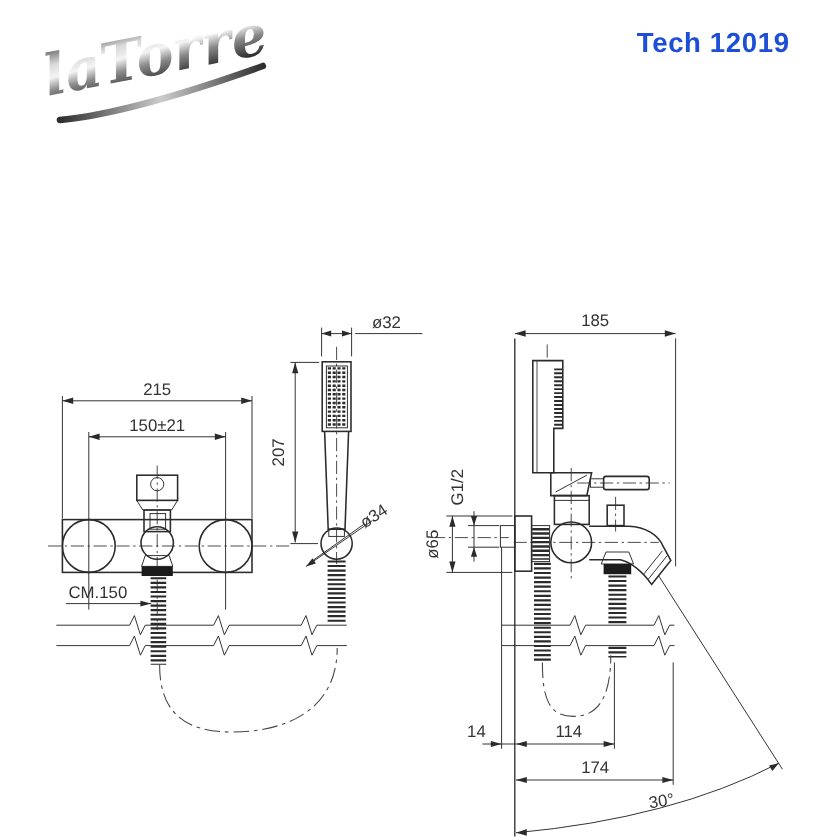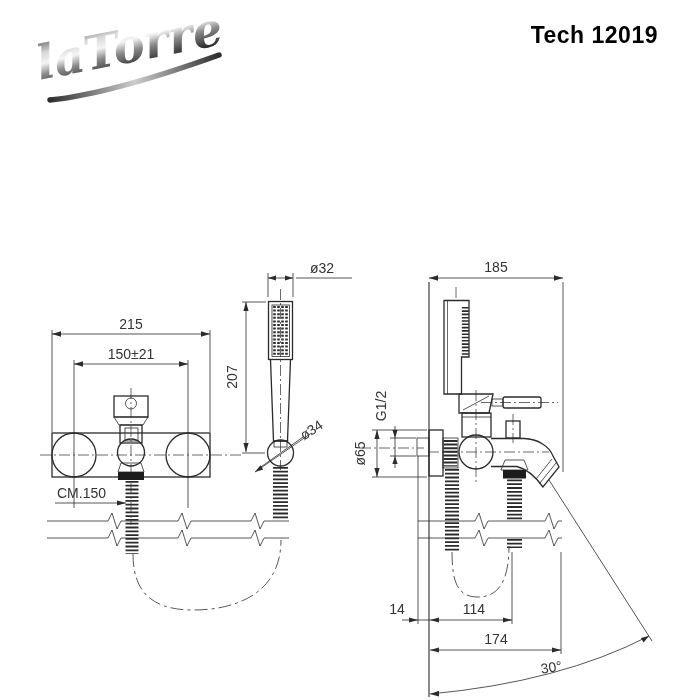--- a/index.html
+++ b/index.html
@@ -1,20 +1,20 @@
 <!DOCTYPE html>
 <html><head>
 <meta charset="utf-8">
 <style>
   html,body{margin:0;padding:0;background:#ffffff;}
   .page{position:relative;width:700px;height:700px;background:#ffffff;overflow:hidden;
         font-family:"Liberation Sans",sans-serif;}
   .logo-svg{position:absolute;left:16px;top:0px;}
   .model{position:absolute;right:42px;top:22px;font-size:23px;font-weight:bold;
-         color:#000000;letter-spacing:0.5px;font-family:"Liberation Sans",sans-serif;}
+         color:#1d4ed8;letter-spacing:0.5px;font-family:"Liberation Sans",sans-serif;}
   .drawing{position:absolute;left:0;top:0;}
   .drawing text{font-family:"Liberation Sans",sans-serif;font-size:14px;fill:#333333;}
   .ln{stroke:#2b2b2b;fill:none;}
   .thick{stroke-width:1.3;}
   .thin{stroke-width:0.8;}
   .cl{stroke:#444444;stroke-width:0.8;fill:none;stroke-dasharray:11 3 2 3;}
   .uc{stroke:#444444;stroke-width:0.9;fill:none;stroke-dasharray:13 4 3 4;}
   .ah{fill:#2b2b2b;stroke:none;}
   .blk{fill:#1c1c1c;stroke:none;}
   .rib{stroke:#2b2b2b;fill:none;}

